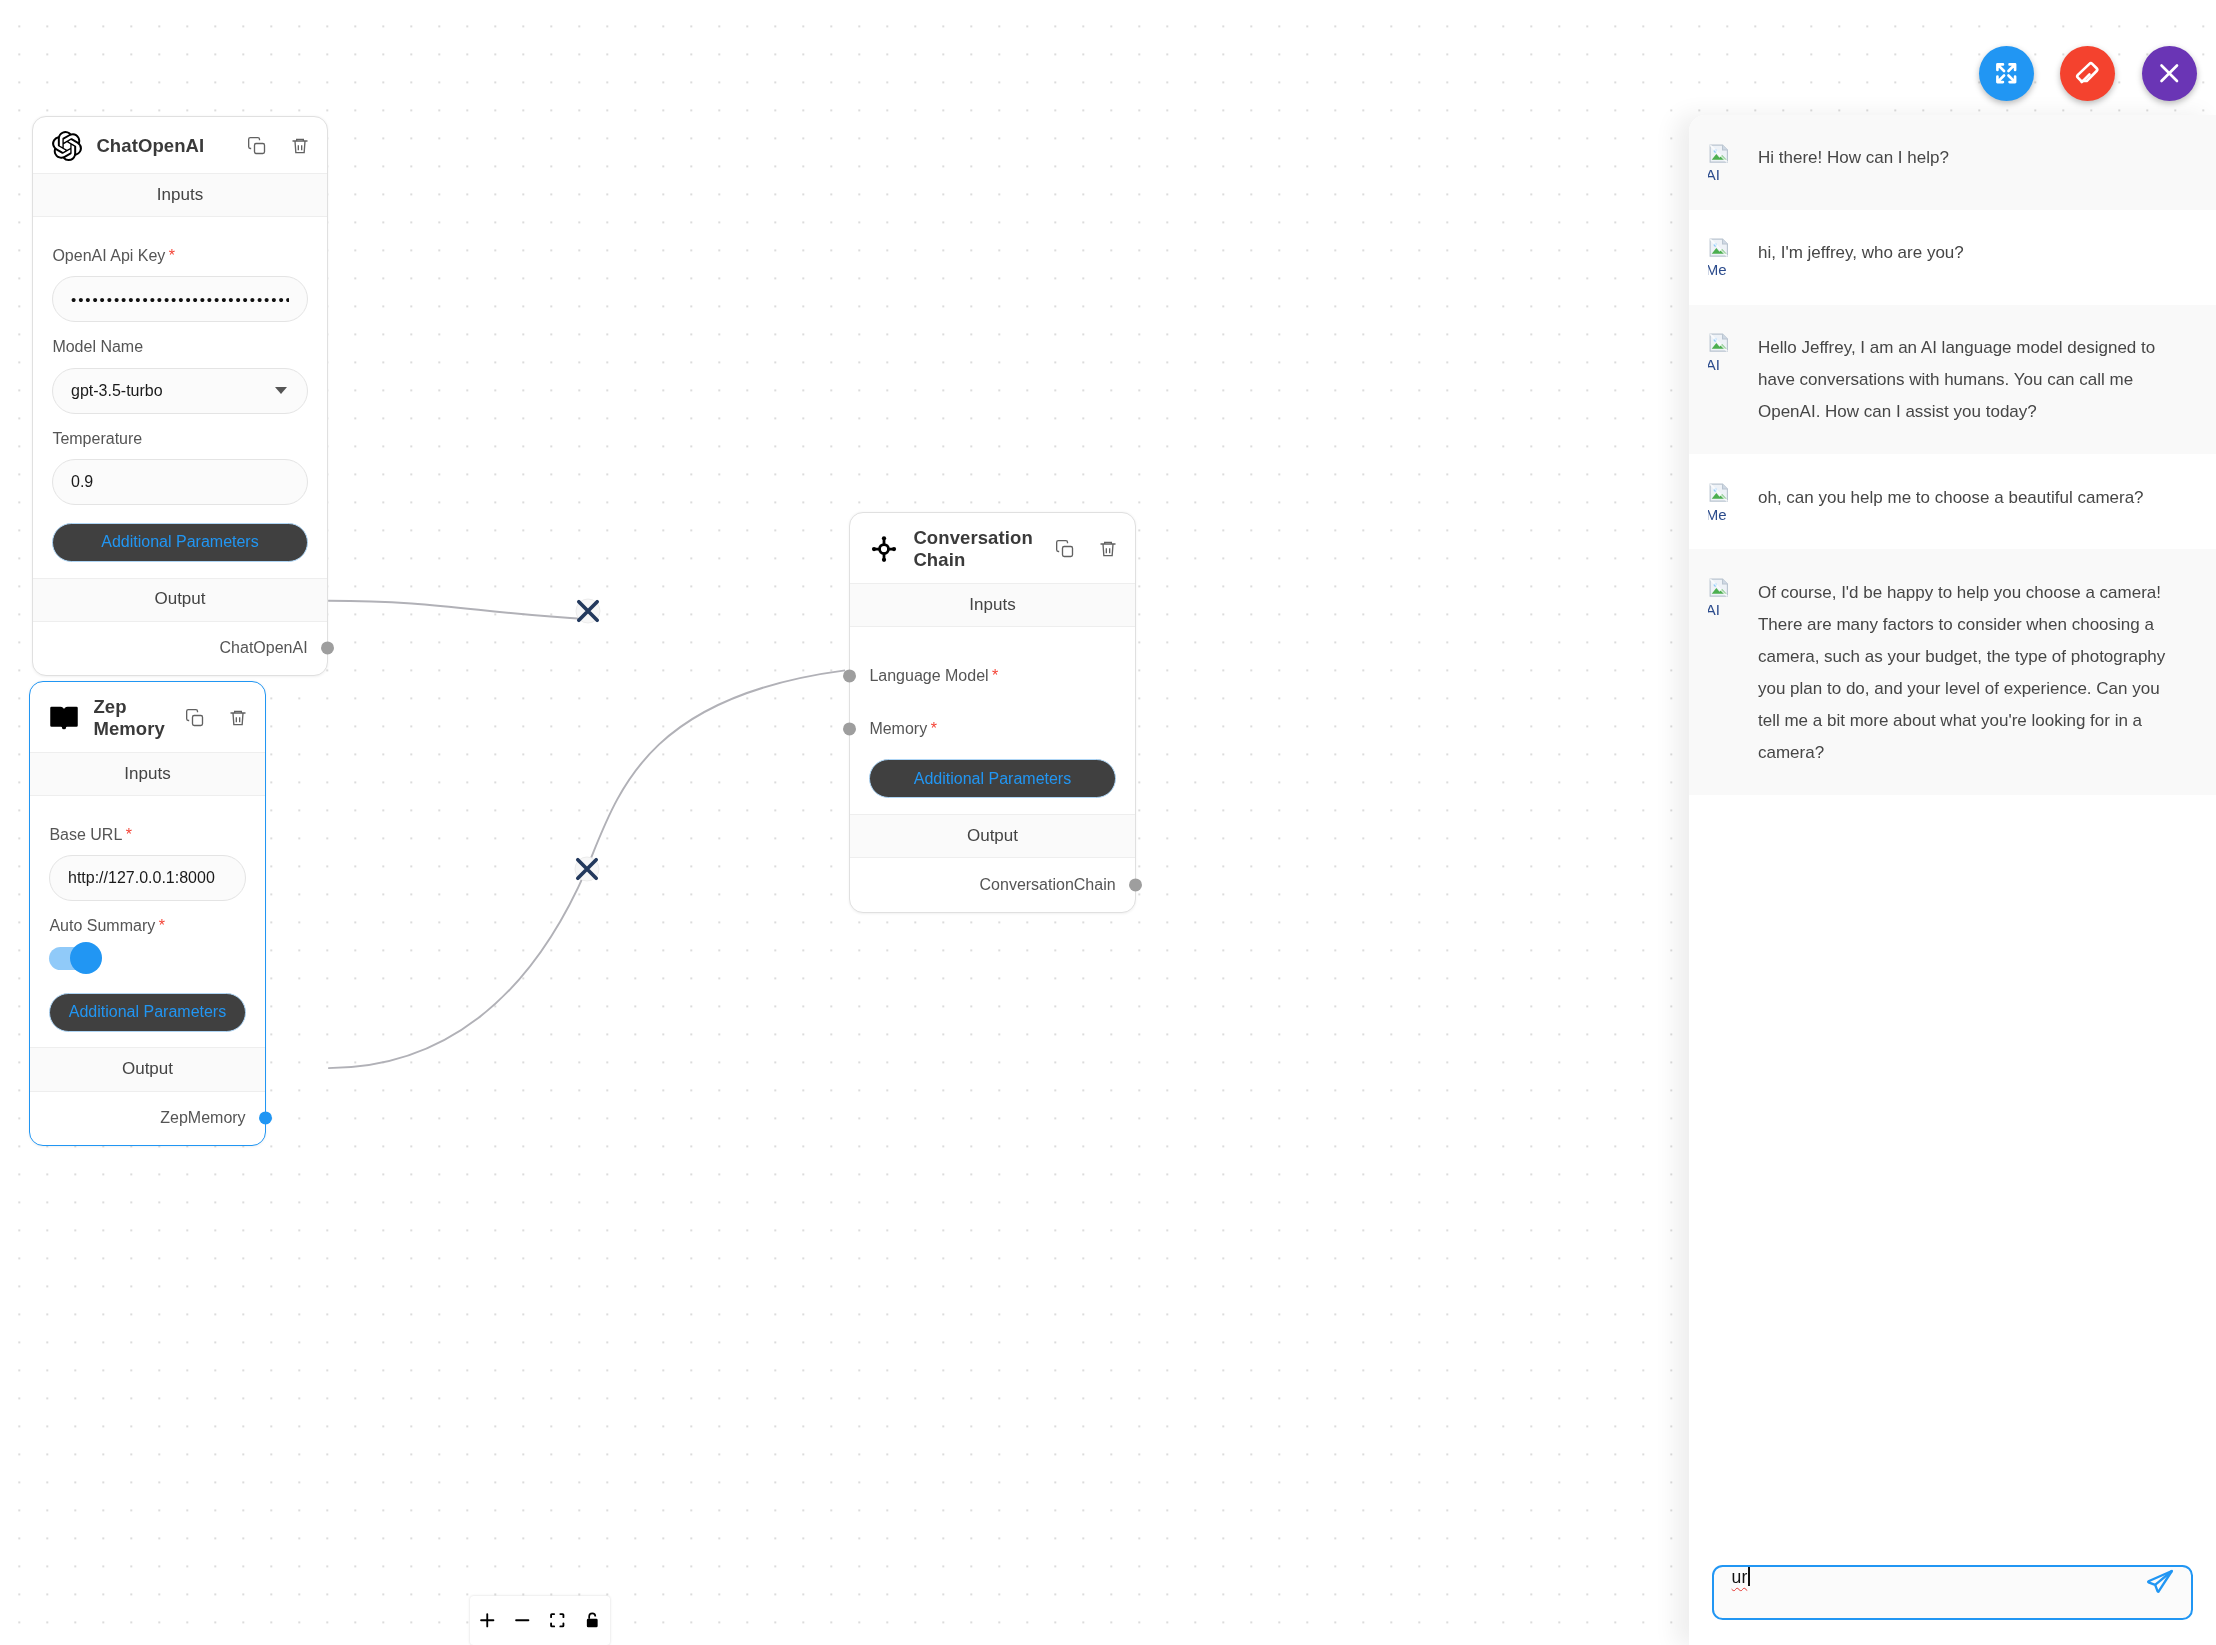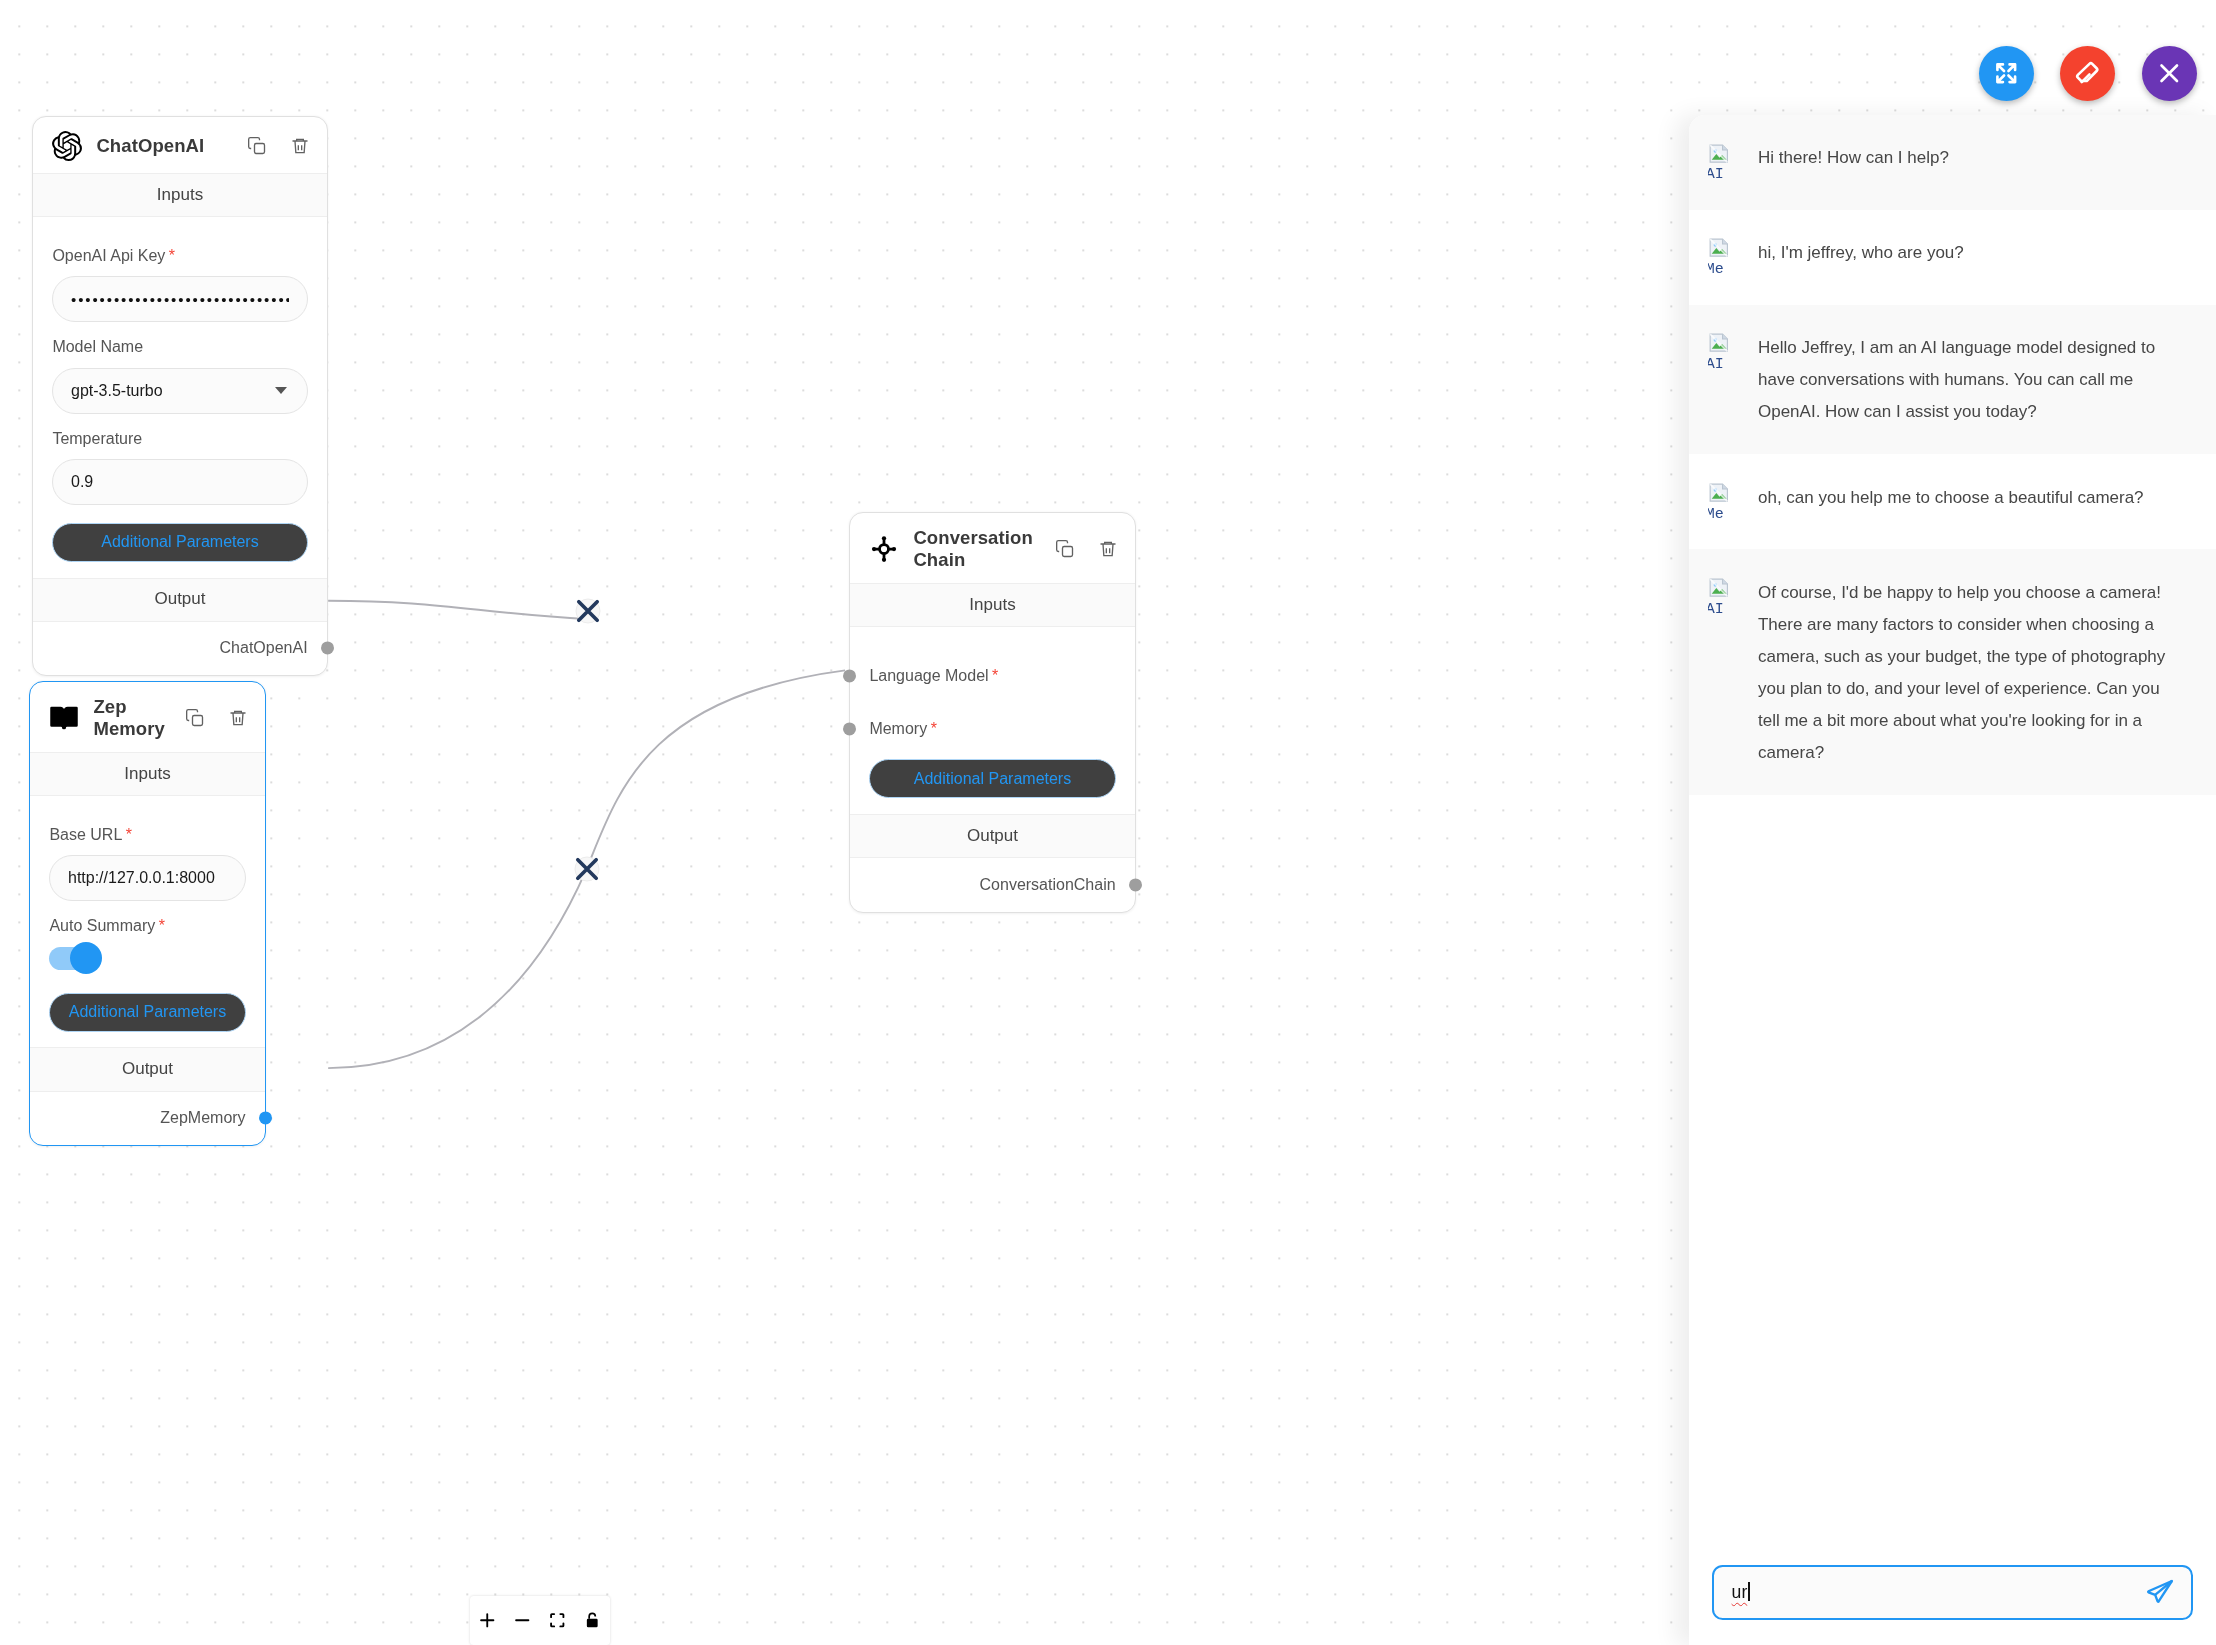--- a/index.html
+++ b/index.html
@@ -236,21 +236,20 @@
     align-items: flex-start;
     overflow: hidden;
   }
   .broken-img { width: 23px; height: 23px; display: block; }
   .avatar-alt {
     font-size: 15px;
     color: #2b4b8c;
     margin-top: 1.8px;
     margin-left: -2.6px;
     white-space: nowrap;
-    font-family: Liberation Mono, monospace;
   }
   .msg-text {
     flex: 1 1 auto;
     font-size: 17px;
     line-height: 32px;
     color: #464646;
     padding-top: 0.9px;
     word-wrap: break-word;
   }
 
@@ -258,21 +257,21 @@
     flex: 0 0 auto;
     padding: 17.6px 23px 26.5px;
     background: #fff;
   }
   #chat-input-box {
     height: 55px;
     border: 2.3px solid #2196f3;
     border-radius: 10.6px;
     background: #fbfbfb;
     display: flex;
-    align-items: center;
+    align-items: flex-start;
     padding: 0 16px 0 17.6px;
     gap: 18px;
     cursor: text;
   }
   #chat-input-value {
     flex: 1 1 auto;
     font-size: 17.6px;
     color: #111;
     position: relative;
     white-space: pre;

